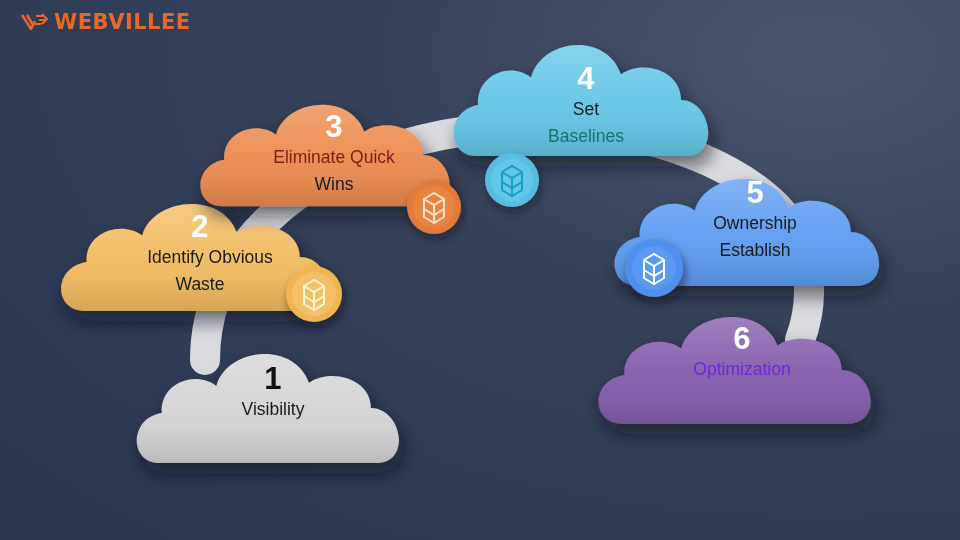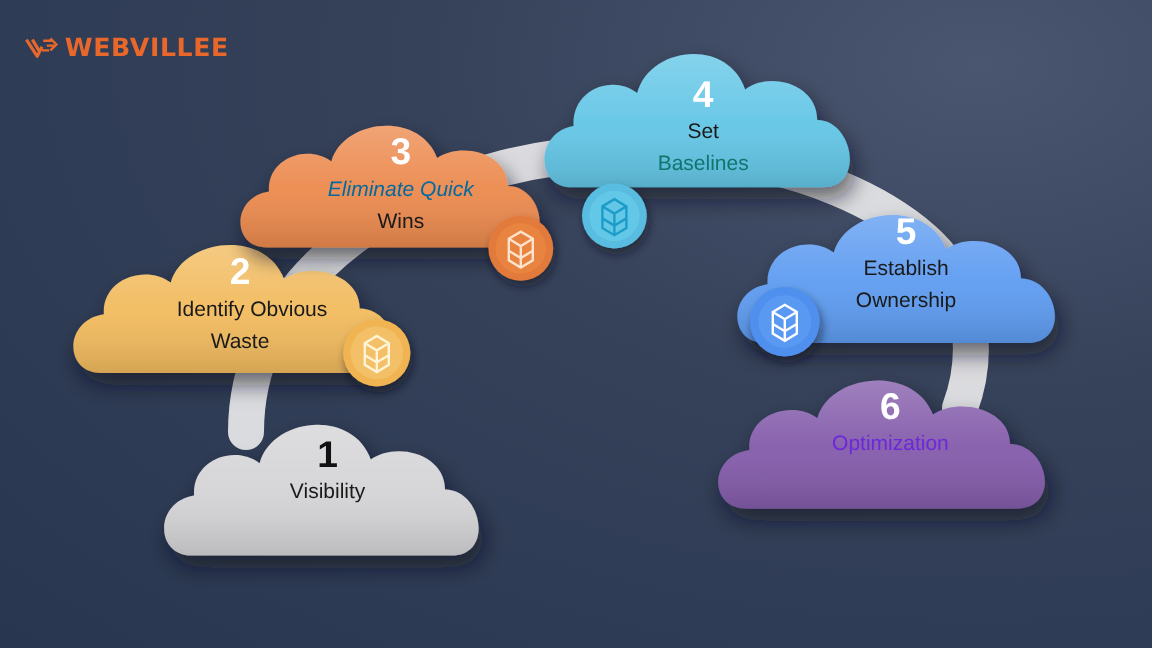--- a/index.html
+++ b/index.html
@@ -1,21 +1,21 @@
 <!DOCTYPE html>
 <html><head>
   <meta charset="utf-8">
   <style>
     html, body { margin: 0; padding: 0; }
     body {
       width: 960px; height: 540px; overflow: hidden; position: relative;
       background: radial-gradient(ellipse at 85% 10%, #4a5670 0%, #36425a 40%, #283650 100%);
       font-family: "Liberation Sans", "DejaVu Sans", sans-serif;
     }
-    .logo { position: absolute; left: 21px; top: 28px; display: flex; align-items: center; gap: 5px; }
+    .logo { position: absolute; left: 21px; top: 10px; display: flex; align-items: center; gap: 5px; }
     .logo-text { color: #e8672a; font-size: 21px; font-weight: 700; letter-spacing: 0.5px; font-family: "DejaVu Sans", sans-serif; }
     svg.stage { position: absolute; left: 0; top: 0; width: 960px; height: 540px; }
     .step-text {
       position: absolute; text-align: center; font-size: 17.5px; line-height: 27px;
       transform: translate(-50%, 0); white-space: nowrap;
     }
     .step-num { font-size: 31px; font-weight: 700; line-height: 34px; display: block; }
   </style>
 </head>
 <body>
@@ -101,29 +101,29 @@
   <span class="step-num" style="color:#111;">1</span>
   <span style="color:#1a1a1a; display:block;text-align:center;">Visibility</span>
 </div>
 <div class="step-text" style="left:200px; top:210px;">
   <span class="step-num" style="color:#fff;">2</span>
   <span style="color:#1a1a1a; display:block;margin-left:20px;">Identify Obvious</span>
   <span style="color:#1a1a1a; display:block;text-align:center;">Waste</span>
 </div>
 <div class="step-text" style="left:334px; top:110px;">
   <span class="step-num" style="color:#fff;">3</span>
-  <span style="color:#0369a1; display:block;font-style:italic;">Eliminate Quick</span>
+  <span style="color:#7f1d1d; display:block;">Eliminate Quick</span>
   <span style="color:#1a1a1a; display:block;">Wins</span>
 </div>
 <div class="step-text" style="left:586px; top:62px;">
   <span class="step-num" style="color:#fff;">4</span>
   <span style="color:#1a1a1a; display:block;">Set</span>
   <span style="color:#0f766e; display:block;">Baselines</span>
 </div>
 <div class="step-text" style="left:755px; top:176px;">
   <span class="step-num" style="color:#fff;">5</span>
+  <span style="color:#1a1a1a; display:block;">Ownership</span>
   <span style="color:#1a1a1a; display:block;">Establish</span>
-  <span style="color:#1a1a1a; display:block;">Ownership</span>
 </div>
 <div class="step-text" style="left:742px; top:322px;">
   <span class="step-num" style="color:#fff;">6</span>
   <span style="color:#6d28d9; display:block;">Optimization</span>
 </div>
 
 </body></html>

